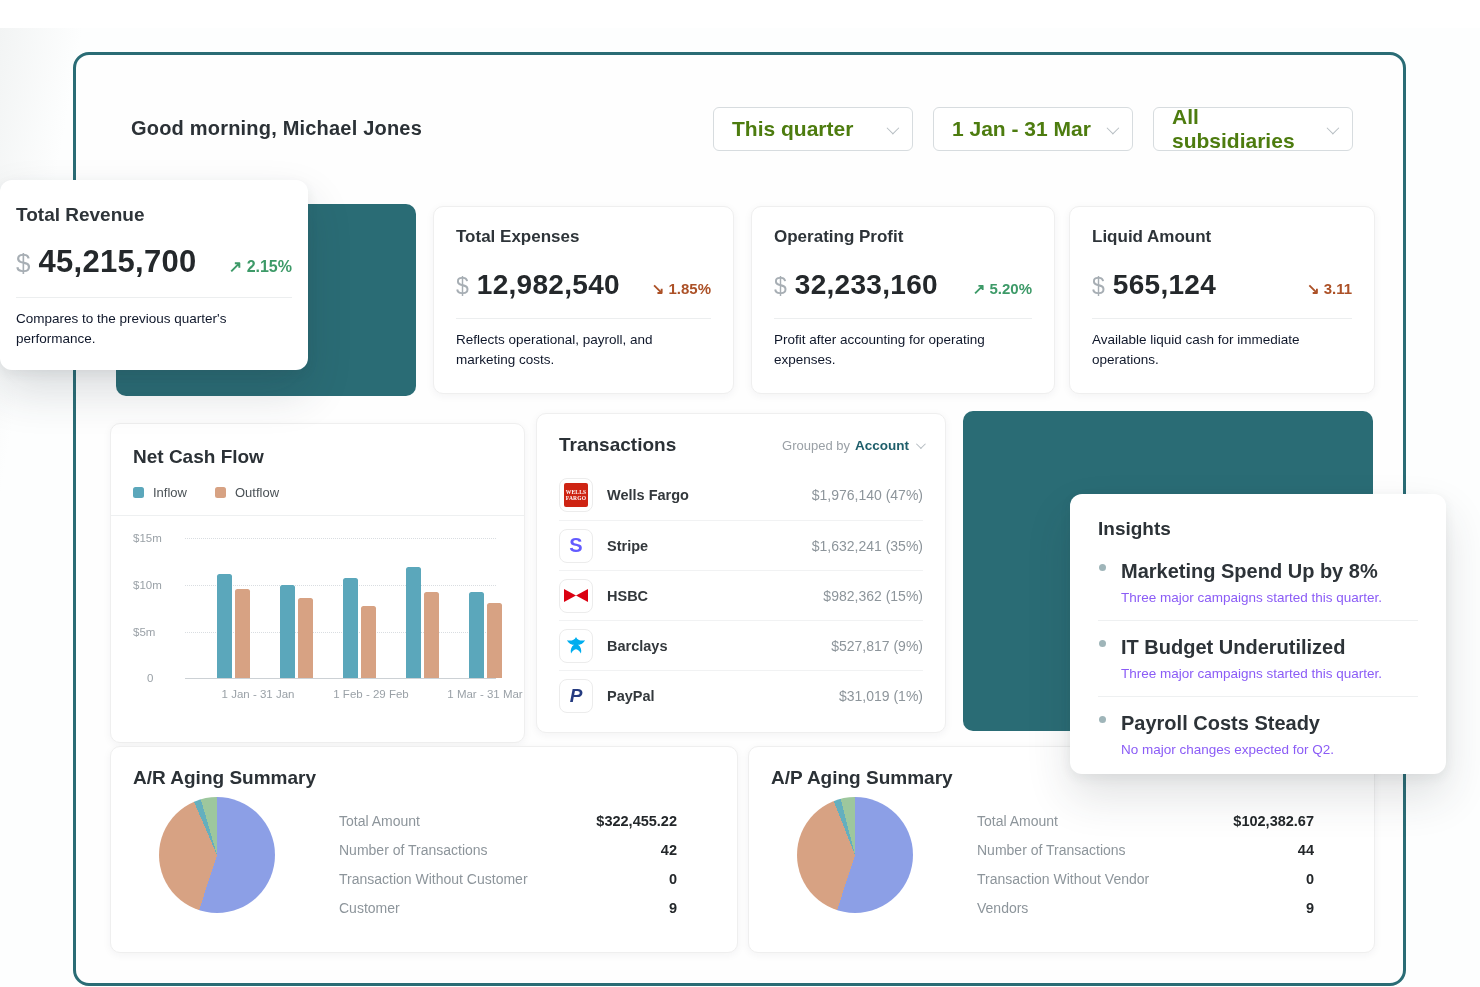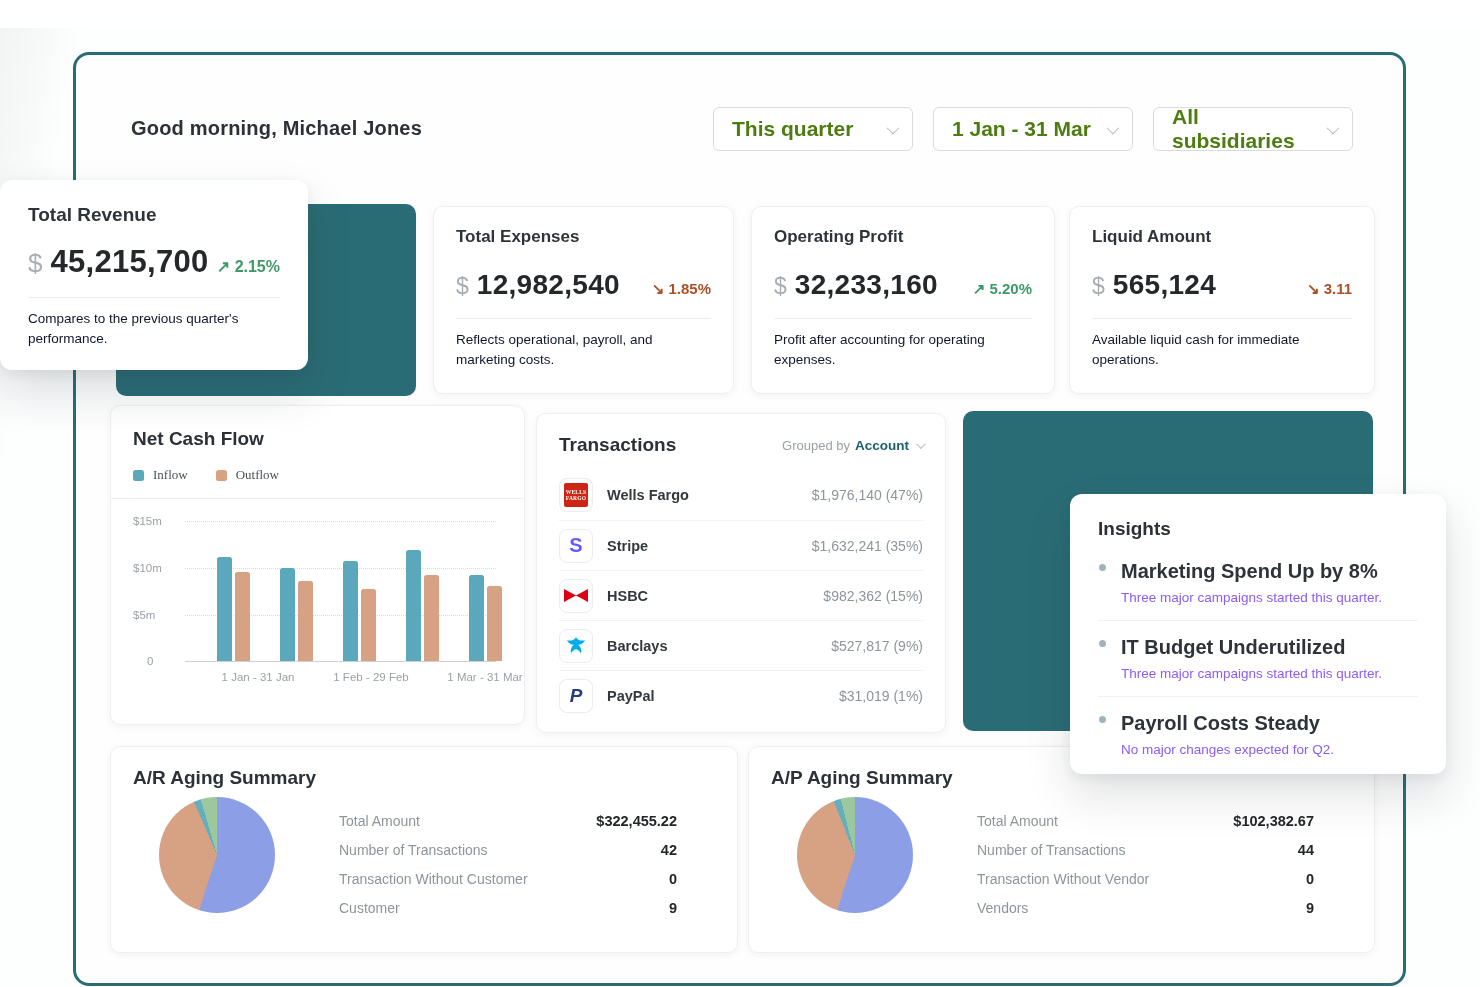--- a/index.html
+++ b/index.html
@@ -35,35 +35,35 @@
   .kpi-value-row { display:flex; align-items:baseline; margin-top:22px; }
   .kpi-cur { font-size:23px; color:#a7aeb4; margin-right:8px; font-weight:400; }
   .kpi-val { font-size:28px; font-weight:700; color:#24282b; letter-spacing:.3px; }
   .kpi-delta { margin-left:auto; font-size:15px; font-weight:600; white-space:nowrap; }
   .up { color:#3D9A68; } .down { color:#AC5127; }
   .kpi-divider { height:1px; background:#eceeef; margin:17px 0 11px; }
   .kpi-desc { font-size:13.5px; color:#0f172a; line-height:1.45; }
 
   
   .revenue-card { position:absolute; left:0; top:152px; width:308px; height:190px; z-index:30;
-                  background:#fff; border-radius:12px; padding:24px 28px;
+                  background:#fff; border-radius:12px; padding:24px 16px;
                   box-shadow:0 22px 45px rgba(40,52,60,.16), 0 4px 12px rgba(40,52,60,.07); }
   .revenue-card .kpi-title { font-size:19px; }
   .revenue-card .kpi-val { font-size:31px; }
   .revenue-card .kpi-cur { font-size:26px; }
   .revenue-card .kpi-delta { font-size:16px; }
   .revenue-card .kpi-value-row { margin-top:18px; }
 
   
-  .ncf { left:34px; top:350px; width:415px; height:320px; padding:22px 22px 0 22px; }
+  .ncf { left:34px; top:368px; width:415px; height:320px; padding:22px 22px 0 22px; }
   .card-title { font-size:19px; font-weight:700; color:#2b3136; }
   .legend { display:flex; align-items:center; gap:28px; margin-top:17px; }
   .legend-item { display:flex; align-items:center; gap:9px; }
   .swatch { width:11px; height:11px; border-radius:2.5px; }
-  .legend-label { font-size:13px; color:#4a5156;font-family:Liberation Serif, serif; }
+  .legend-label { font-size:13px; color:#4a5156; }
   .ncf-divider { height:1px; background:#eef0f1; margin:15px -22px 0 -22px; }
   .chart { position:relative; height:178px; margin:22px 0 0 0; }
   .gridline { position:absolute; left:52px; right:6px; border-top:1.5px dotted #d9dde1; }
   .g0 { top:0; } .g1 { top:47px; } .g2 { top:94px; }
   .axis { position:absolute; left:52px; right:6px; top:140px; border-top:1.5px solid #ccd1d5; }
   .ytick { position:absolute; left:0; width:42px; text-align:left; font-size:11.5px; color:#9aa1a7; }
   .t0 { top:-6px; } .t1 { top:41px; } .t2 { top:88px; } .t3 { top:134px; left:14px; }
   .bars { position:absolute; left:52px; right:6px; top:0; height:140px; }
   .bar { position:absolute; bottom:0; width:15px; border-radius:2.5px 2.5px 0 0; }
   .xlabel { position:absolute; top:150px; transform:translateX(-50%); font-size:11.5px; color:#9aa1a7; white-space:nowrap; }

